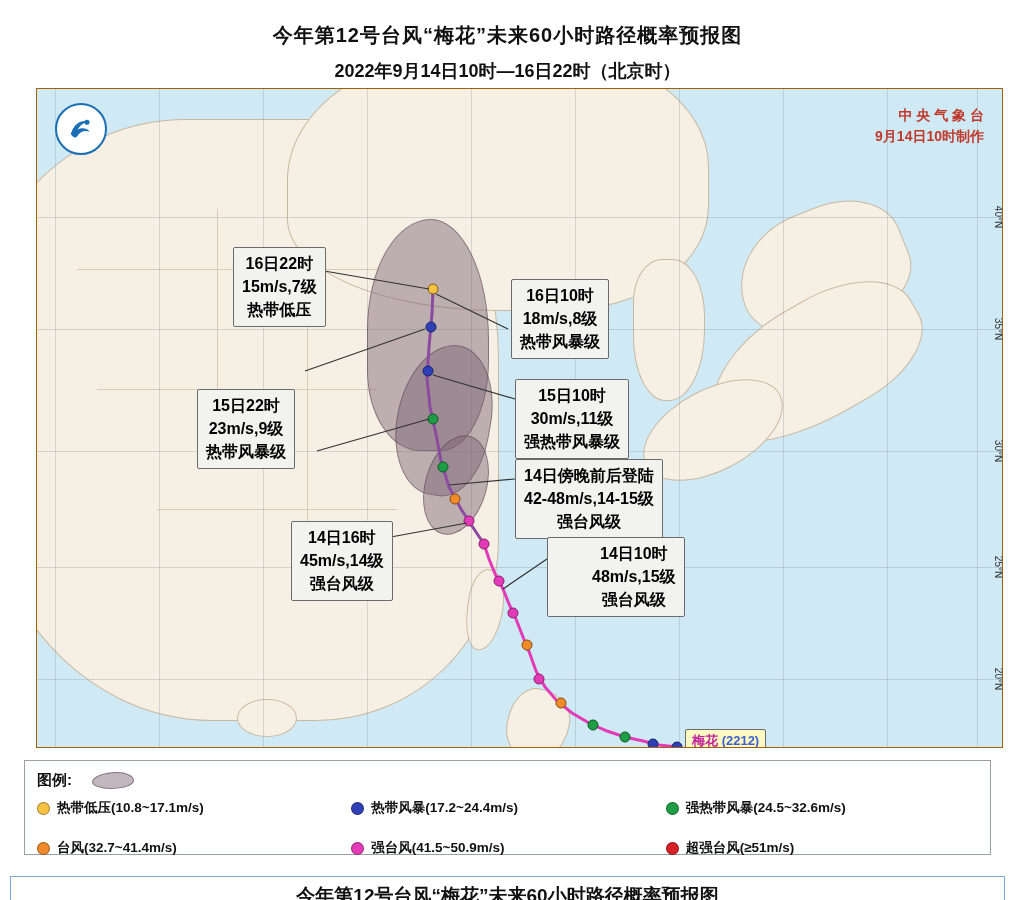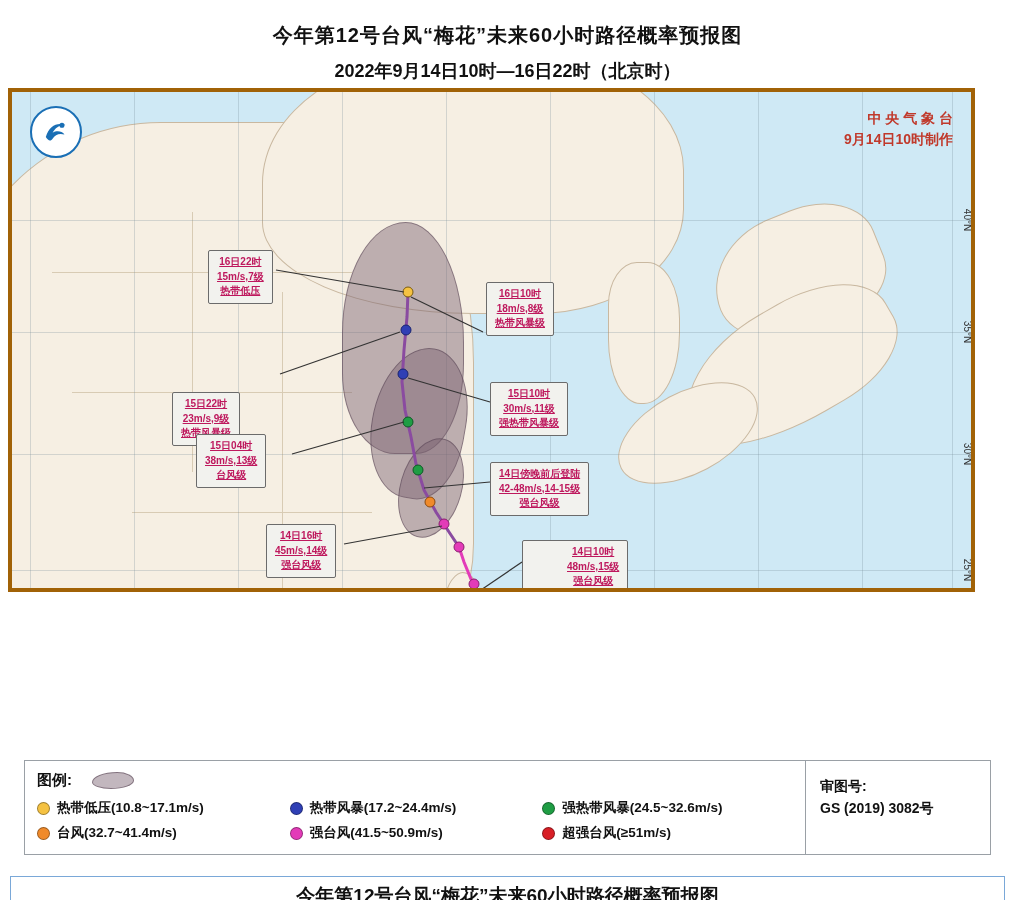--- a/index.html
+++ b/index.html
@@ -15,22 +15,22 @@
 
   
   .title-block{
     position:absolute;left:0;top:22px;width:1015px;text-align:center;
   }
   .title-line1{font-size:20px;font-weight:bold;letter-spacing:1px;color:#111;}
   .title-line2{font-size:18px;font-weight:bold;margin-top:10px;color:#111;}
 
   
   .map-frame{
-    position:absolute;left:8px;top:88px;width:967px;height:504px;
-    border:4px solid #a16207;background:#cfe9f5;box-sizing:border-box;
+    position:absolute;left:36px;top:88px;width:967px;height:660px;
+    border:1px solid #a16207;background:#cfe9f5;box-sizing:border-box;
     overflow:hidden;
   }
   .sea{position:absolute;inset:0;background:#cfe9f5;}
 
   
   .land{position:absolute;background:#f3ece1;border:1px solid #c9b8a0;}
   .land.china{
     left:-60px;top:30px;width:520px;height:600px;
     border-radius:40% 30% 35% 45%/35% 40% 30% 45%;
     background:#f6efe3;
@@ -119,22 +119,22 @@
     border-radius:50%;
     transform:rotate(16deg);
   }
 
   
   .track-svg{position:absolute;left:0;top:0;width:967px;height:660px;}
 
   
   .callout{
     position:absolute;background:#f2f2ee;border:1px solid #6b6b6b;
-    font-size:10px;font-weight:bold;line-height:1.45;color:#be185d;
-    padding:4px 8px;border-radius:2px;text-align:center;white-space:nowrap;text-decoration:underline;
+    font-size:16px;font-weight:bold;line-height:1.45;color:#000000;
+    padding:4px 8px;border-radius:2px;text-align:center;white-space:nowrap;
   }
 
   .stormlabel{
     position:absolute;background:#fef9c3;border:1px solid #6b6b6b;
     padding:2px 6px;font-size:13px;font-weight:bold;border-radius:2px;
   }
   .stormlabel .nm{color:#c0239b;}
   .stormlabel .cd{color:#3b5fd0;}
 
   
@@ -149,21 +149,21 @@
     font-size:14px;font-weight:bold;line-height:1.6;
   }
   .legend-row1{display:flex;align-items:center;gap:20px;}
   .legend-title{font-size:15px;font-weight:bold;}
   .cone-swatch{
     width:40px;height:15px;background:rgba(120,95,110,.45);
     border:1px solid rgba(90,70,85,.6);border-radius:60% 40% 55% 45%/60% 50% 50% 40%;
   }
   .legend-note{font-size:13.5px;font-weight:bold;}
   .legend-grid{
-    margin-top:9px;display:grid;grid-template-columns:1fr 1fr 1fr;row-gap:7px;
+    margin-top:9px;display:grid;grid-template-columns:1fr 1fr 1fr;row-gap:22px;
   }
   .legend-item{display:flex;align-items:center;gap:7px;font-size:13.5px;font-weight:bold;}
   .dot{width:11px;height:11px;border-radius:50%;display:inline-block;border:1px solid rgba(0,0,0,.35);}
 
   
   .bottom-banner{
     position:absolute;left:10px;top:876px;width:995px;height:40px;
     border:1px solid #7aa8d8;background:#fff;box-sizing:border-box;
     display:flex;align-items:center;justify-content:center;
     font-size:19px;font-weight:bold;color:#111;overflow:hidden;
@@ -292,25 +292,20 @@
       <div>23m/s,9级</div>
       <div>热带风暴级</div>
     </div>
 
     <div class="callout" style="left:478px;top:290px;">
       <div>15日10时</div>
       <div>30m/s,11级</div>
       <div>强热带风暴级</div>
     </div>
 
-    <div class="callout" style="left:184px;top:342px;">
-      <div>15日04时</div>
-      <div>38m/s,13级</div>
-      <div>台风级</div>
-    </div>
 
     <div class="callout" style="left:478px;top:370px;">
       <div>14日傍晚前后登陆</div>
       <div>42-48m/s,14-15级</div>
       <div>强台风级</div>
     </div>
 
     <div class="callout" style="left:254px;top:432px;">
       <div>14日16时</div>
       <div>45m/s,14级</div>
@@ -355,24 +350,20 @@
         <div class="legend-item">
           <span class="dot" style="background:#e33bb8"></span>
           <span>强台风(41.5~50.9m/s)</span>
         </div>
         <div class="legend-item">
           <span class="dot" style="background:#d81f26"></span>
           <span>超强台风(≥51m/s)</span>
         </div>
       </div>
     </div>
-    <div class="legend-side">
-      <div>审图号:</div>
-      <div>GS (2019) 3082号</div>
-    </div>
   </div>
 
   <div class="ghost-text">&nbsp;</div>
 
   <div class="bottom-banner">
     <span>今年第12号台风“梅花”未来60小时路径概率预报图</span>
   </div>
 
 </div>
 

